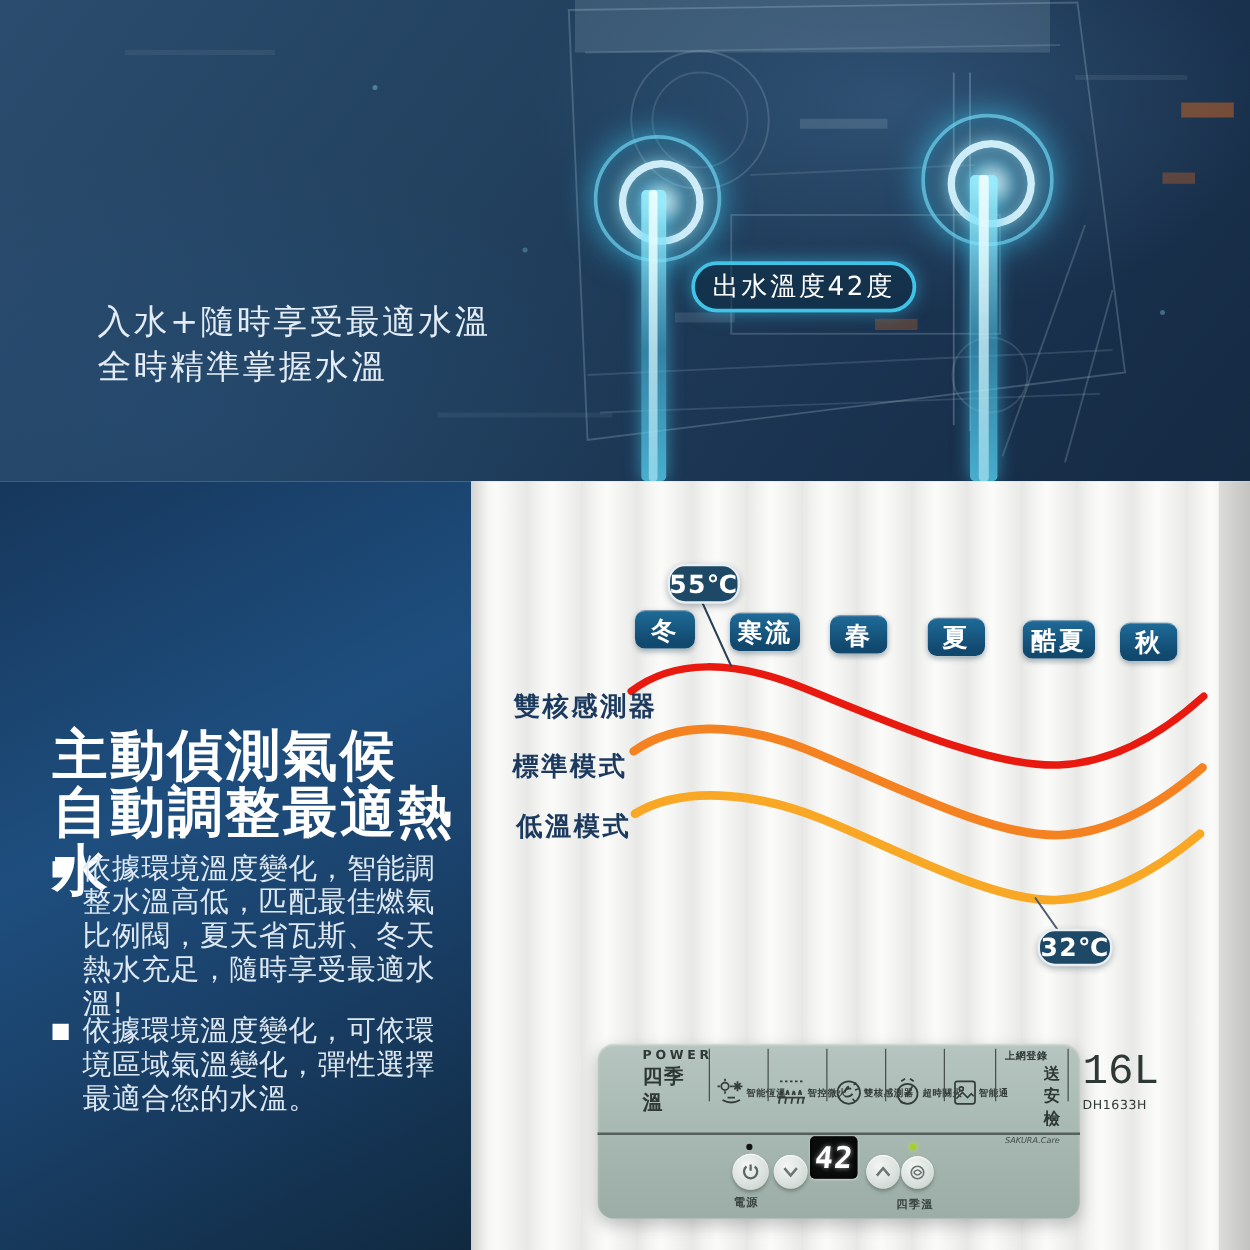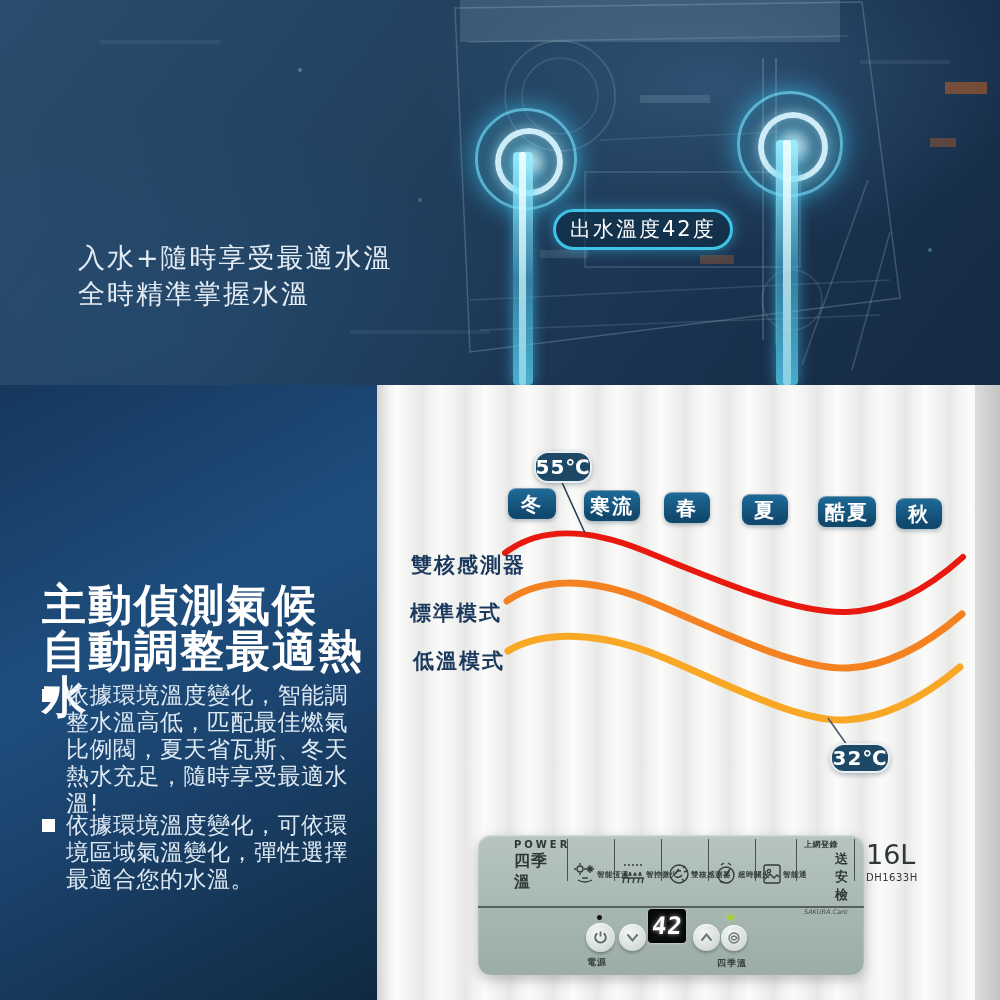--- a/index.html
+++ b/index.html
@@ -74,21 +74,21 @@
   .pwr-sub{font-size:16px;font-weight:bold;letter-spacing:1px;margin-top:1px;}
   .pt-sep{width:1px;height:42px;background:#47524e;margin:0 5px;flex:0 0 1px;}
   .feat{width:36px;display:flex;flex-direction:row;align-items:center;color:#333d39;}
   .feat-ic{height:26px;display:flex;align-items:flex-end;}
   .feat-lb{font-size:7.5px;margin-top:4px;letter-spacing:.5px;white-space:nowrap;font-weight:bold;}
   .reg-block{width:46px;text-align:left;color:#2e3835;margin-left:2px;}
   .reg1{font-size:8px;font-weight:bold;letter-spacing:.5px;}
   .reg2{font-size:13px;font-weight:bold;letter-spacing:1px;margin-left:31px;}
   .reg-brand{font-size:6.5px;font-style:italic;margin-top:4px;color:#434d49;}
   .cap-block{margin-left:6px;color:#2e3835;}
-  .cap-val{font-size:27px;letter-spacing:0;}
+  .cap-val{font-size:34px;letter-spacing:0;font-family:Liberation Mono, monospace;}
   .cap-model{font-size:10px;margin-top:2px;letter-spacing:.5px;}
   .round-btn{position:absolute;border-radius:50%;
     background:radial-gradient(circle at 38% 32%,#f2f5f3,#d7ded a 60%,#c6cfcb);
     background:radial-gradient(circle at 38% 32%,#f3f6f4,#d8dfdb 62%,#c4cdc9);
     box-shadow:0 2px 3px rgba(50,60,56,.4), inset 0 1px 1px rgba(255,255,255,.8);
     display:flex;align-items:center;justify-content:center;cursor:pointer;}
   .btn-label{position:absolute;font-size:9px;color:#39433f;font-weight:bold;letter-spacing:1px;}
   .led{position:absolute;border-radius:50%;width:5px;height:5px;}
   .lcd{position:absolute;background:#0b0c0c;border-radius:4px;
     display:flex;align-items:center;justify-content:center;

